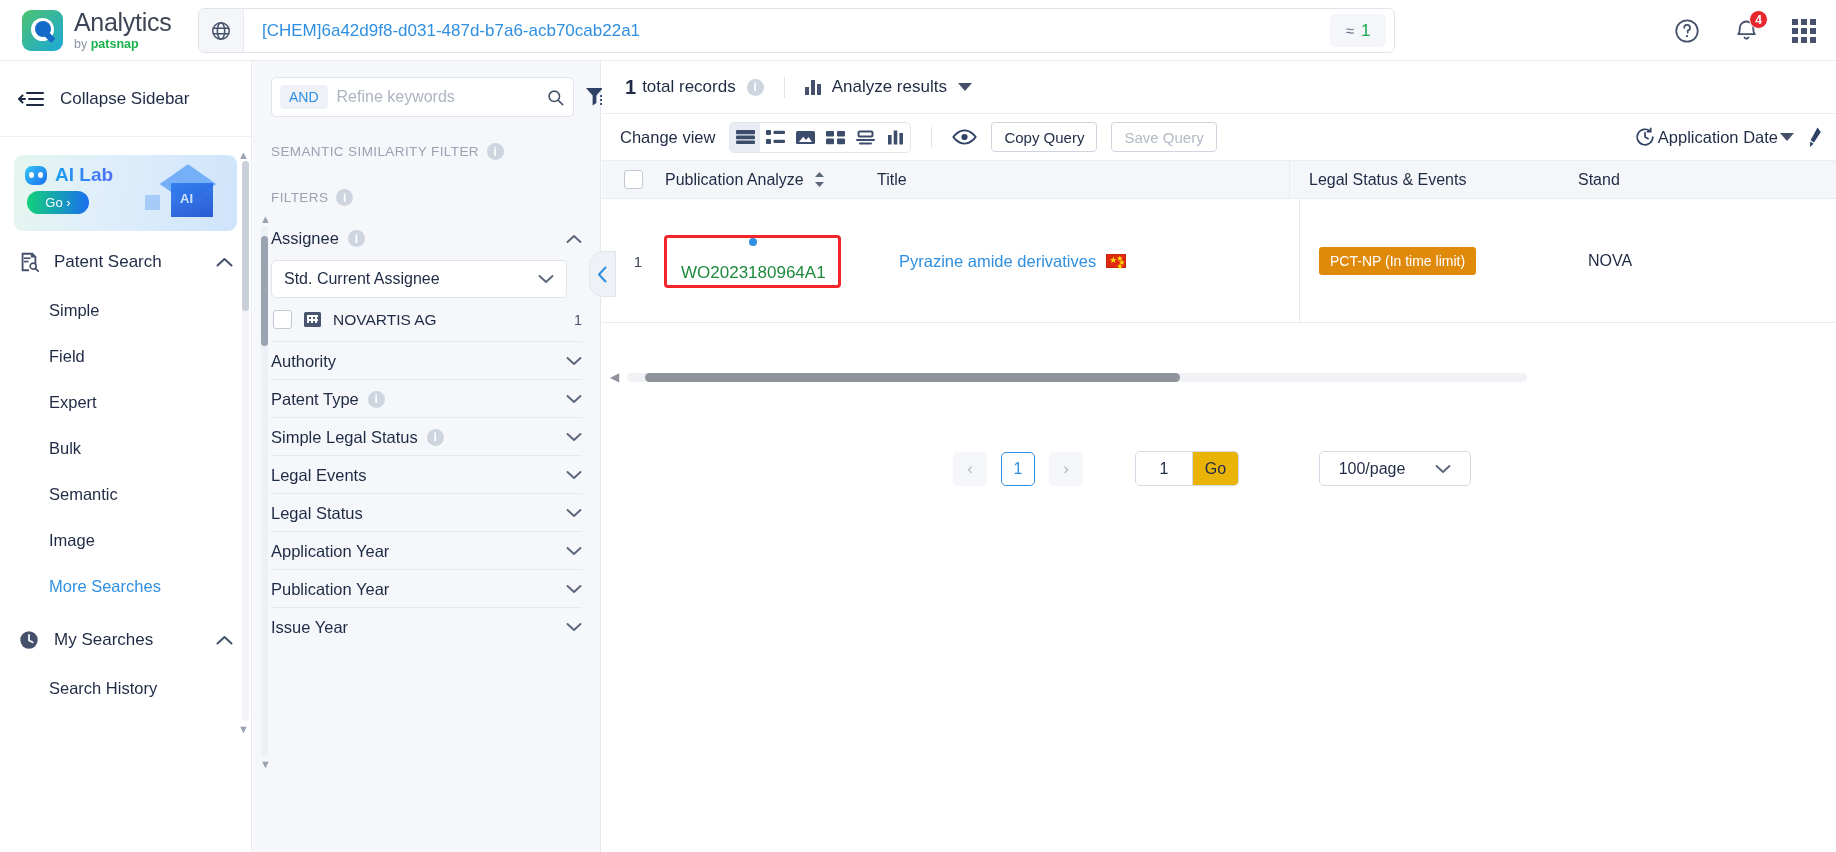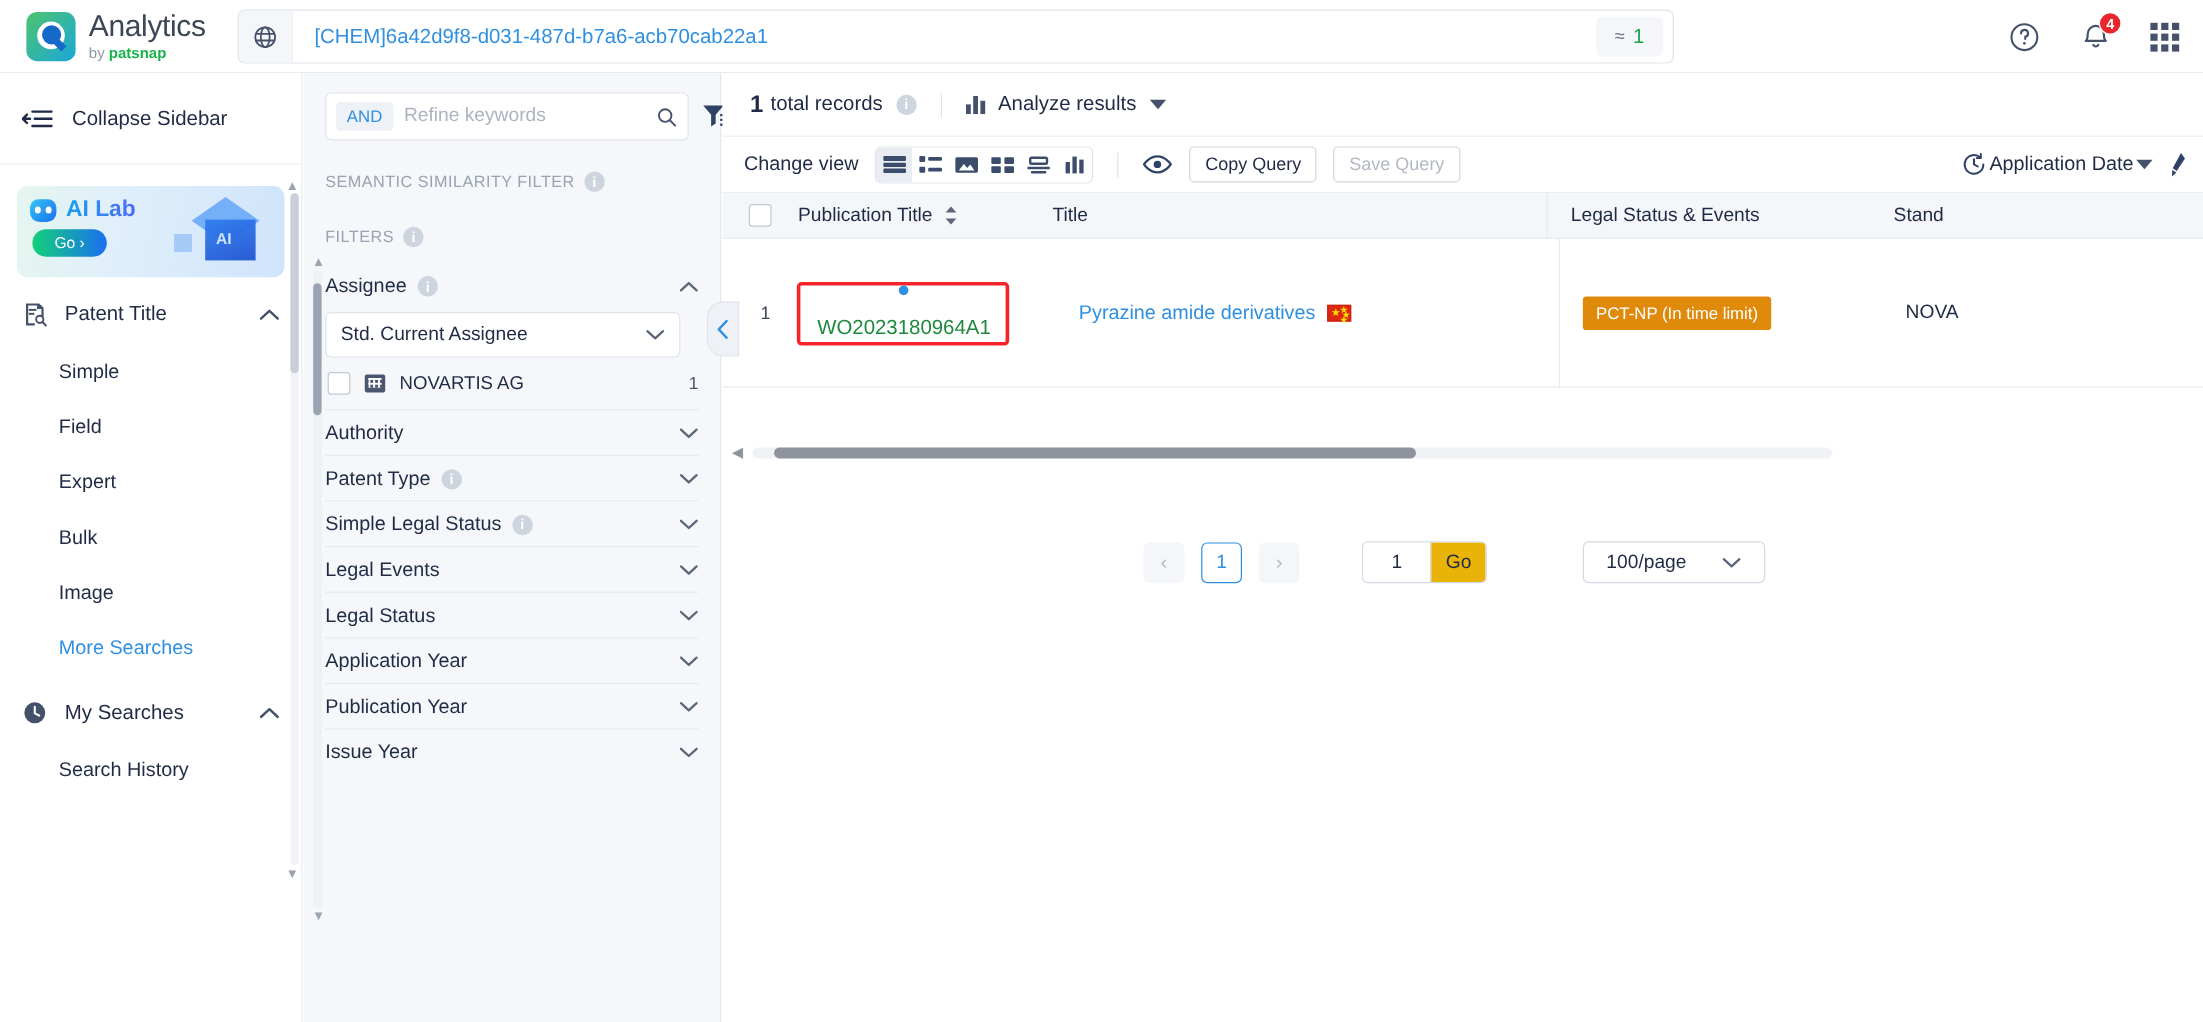--- a/index.html
+++ b/index.html
@@ -472,31 +472,32 @@
     <div class="nav-group-head">
       <span>
         <svg width="22" height="22" viewBox="0 0 24 24" fill="#45506a">
           <path d="M4 2h12l4 4v8h-2V7h-4V4H6v16h6v2H4z"></path>
           <rect x="6.5" y="7" width="7" height="1.8"></rect>
             <rect x="6.5" y="10.6" width="5" height="1.8"></rect>
           <circle cx="16.5" cy="16.5" r="3.3" fill="none" stroke="#45506a" stroke-width="1.7"></circle>
           <path d="M19 19l3 3" stroke="#45506a" stroke-width="1.9" stroke-linecap="round"></path>
         </svg>
       </span>
-      <span class="label">Patent Title</span>
+      <span class="label">Patent Search</span>
       <span>
         <svg width="17" height="11" viewBox="0 0 17 11" fill="none" stroke="#45506a" stroke-width="2">
           <path d="M1.5 8.5 8.5 2l7 6.5" stroke-linecap="round" stroke-linejoin="round"></path>
         </svg>
       </span>
     </div>
     <div class="nav-item">Simple</div>
     <div class="nav-item">Field</div>
     <div class="nav-item">Expert</div>
     <div class="nav-item">Bulk</div>
+    <div class="nav-item">Semantic</div>
     <div class="nav-item">Image</div>
     <div class="nav-item link">More Searches</div>
 
     <div class="nav-group-head">
       <span>
         <svg width="22" height="22" viewBox="0 0 24 24">
           <circle cx="12" cy="12" r="9.5" fill="#45506a"></circle>
           <path d="M12 6.5v6l4 2" fill="none" stroke="#fff" stroke-width="1.9" stroke-linecap="round" stroke-linejoin="round"></path>
         </svg>
       </span>
@@ -757,21 +758,21 @@
         <svg width="11" height="17" viewBox="0 0 11 17" fill="none" stroke="#2f8fe0" stroke-width="2">
           <path d="M8.5 1.5 2 8.5l6.5 7" stroke-linecap="round" stroke-linejoin="round"></path>
         </svg>
       </div>
 
       <div class="thead">
         <div class="col-check">
           <span class="cbox"></span>
         </div>
         <div class="th col-pub">
-          <span>Publication Title</span>
+          <span>Publication Analyze</span>
           <span>
             <svg width="13" height="17" viewBox="0 0 13 17" fill="#5c6679">
                 <path d="M6.5 1 11 6H2z"></path>
                 <path d="M6.5 16 2 11h9z"></path>
               </svg>
           </span>
         </div>
         <div class="th col-title">
           <span>Title</span>
         </div>

